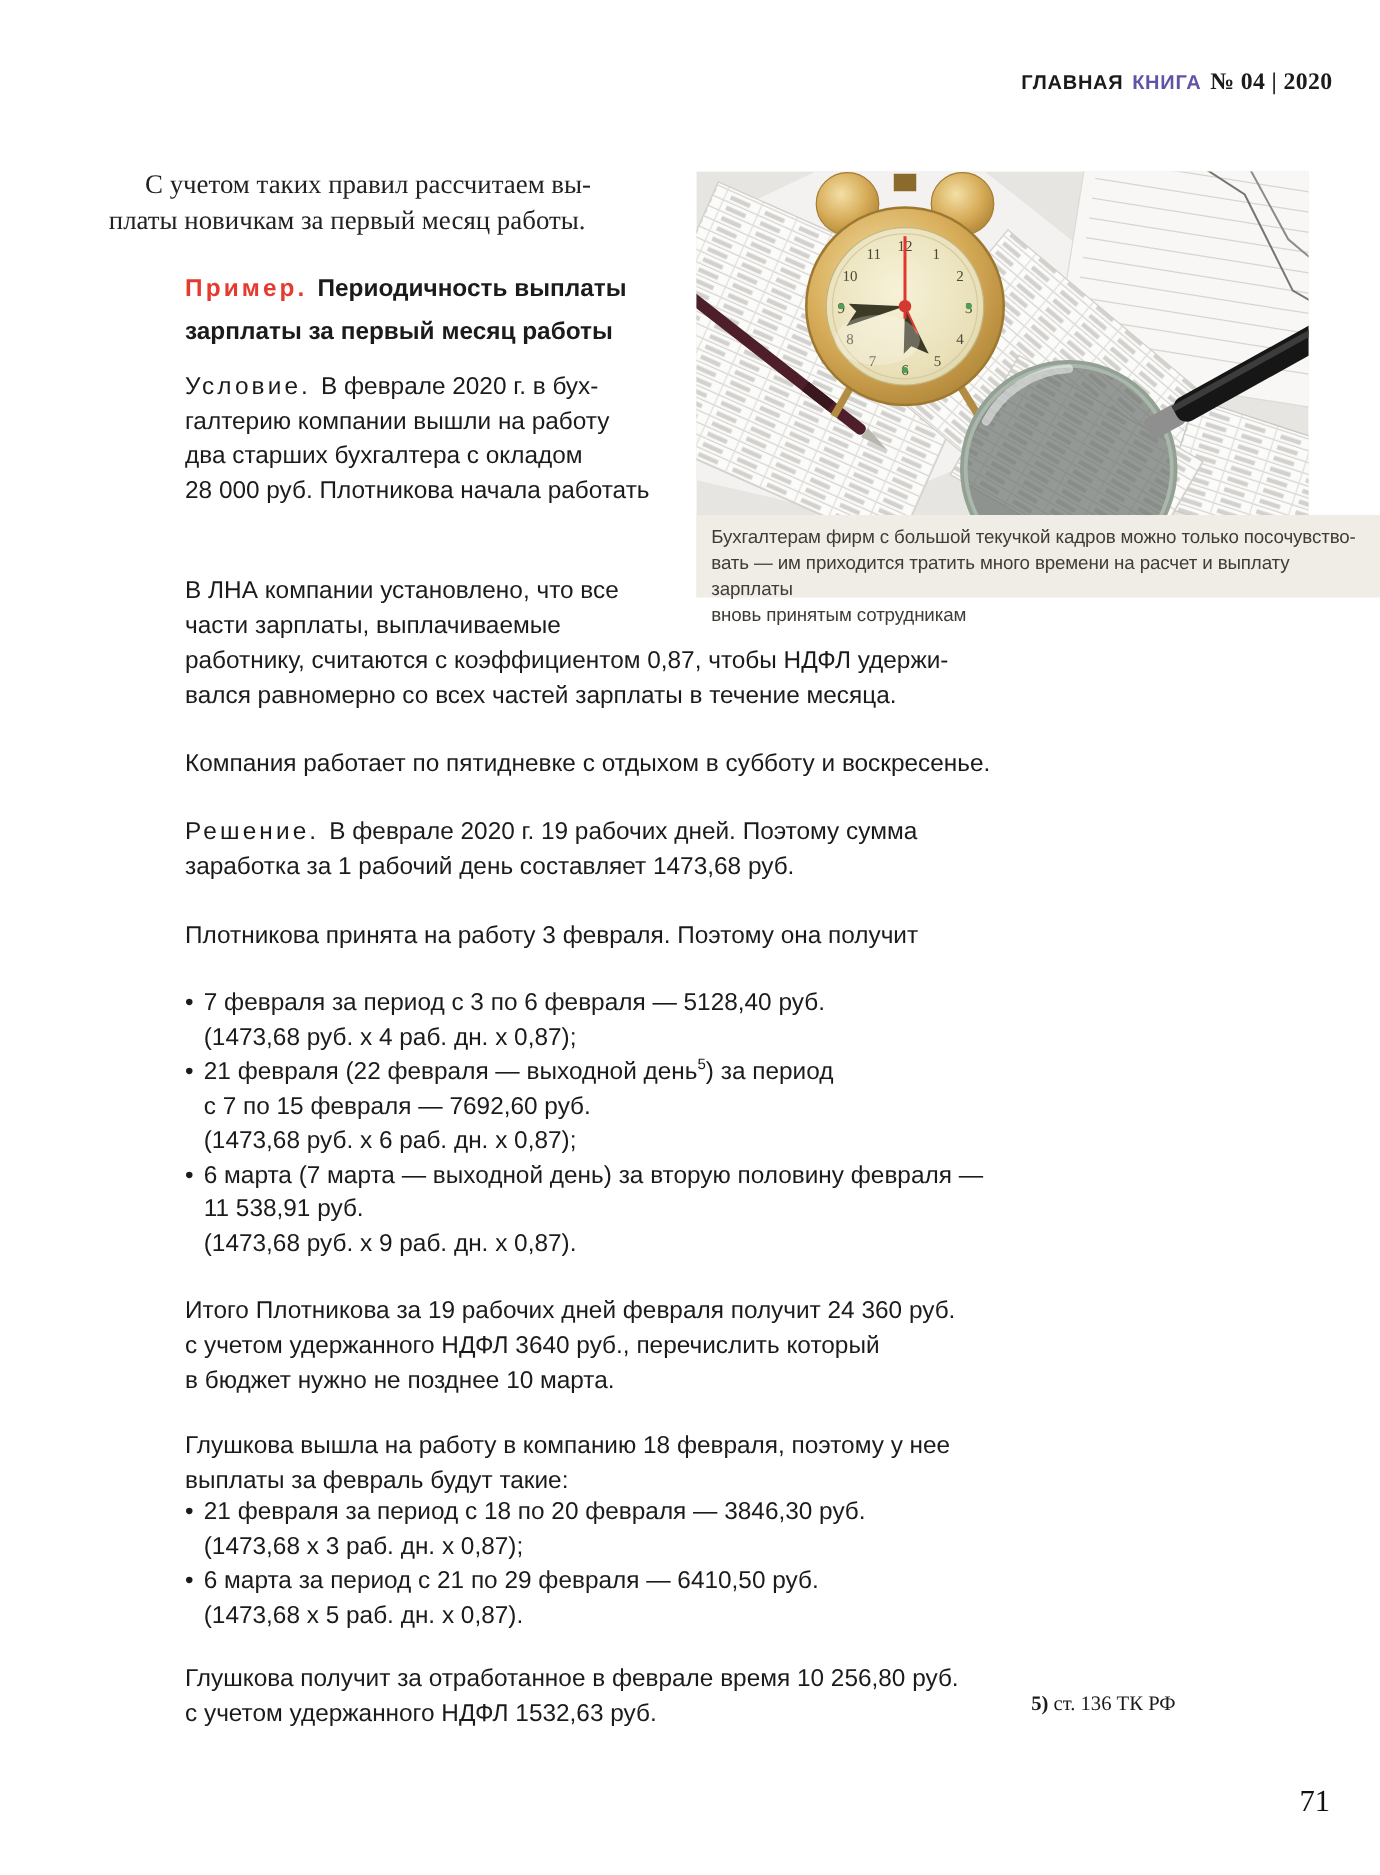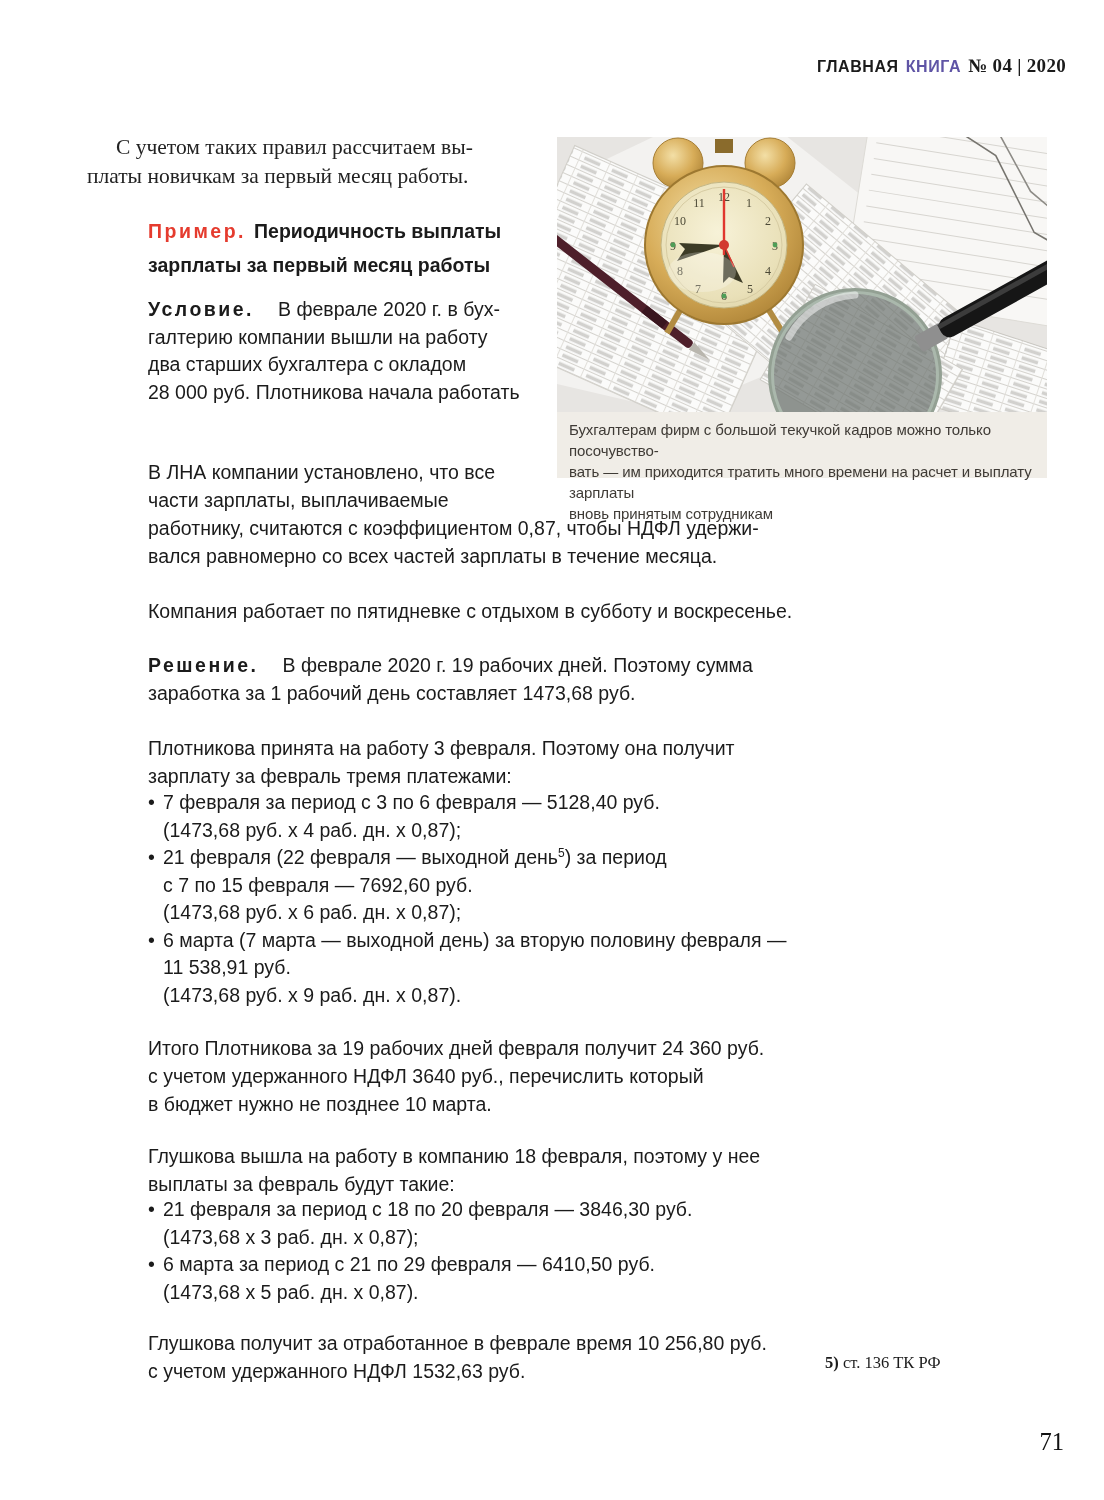--- a/index.html
+++ b/index.html
@@ -17,25 +17,25 @@
   .intro{position:absolute;left:87px;top:133px;width:450px;
          font-family:"Liberation Serif", serif;font-size:21.5px;line-height:29px;color:#222;}
   .intro .l0{text-indent:29px;}
 
   
   .exhead{position:absolute;left:148px;top:214px;font-size:19.5px;font-weight:bold;line-height:34px;}
   .exhead .lbl{color:#e53b2e;letter-spacing:2.5px;margin-right:8px;}
 
   
   .cond{position:absolute;left:148px;top:296px;width:404px;font-size:19.5px;line-height:27.5px;}
-  .lbl-sp{font-weight:bold;letter-spacing:2.5px;margin-right:24px;}
+  .lbl-sp{font-weight:normal;letter-spacing:2.5px;margin-right:8px;}
 
   
   .photo{position:absolute;left:557px;top:137px;width:490px;height:275px;overflow:hidden;}
-  .caption{position:absolute;left:557px;top:412px;width:490px;height:66px;box-sizing:border-box;
+  .caption{position:absolute;left:557px;top:412px;width:548px;height:66px;box-sizing:border-box;
            background:#f0ede7;padding:7px 12px 0 12px;font-size:15px;line-height:21px;
            color:#3f3b36;letter-spacing:-0.1px;}
   .photo-strip{position:absolute;left:557px;top:478px;width:490px;height:11px;
            background:linear-gradient(90deg,#cfc9c3,#e8e5e0 18%,#dcd8d2 34%,#ece9e4 52%,#e0ddd8 70%,#efedе9 84%,#d8d4cf);}
 
   
   .par{position:absolute;left:148px;font-size:19.5px;line-height:28px;white-space:nowrap;}
   .blist{position:absolute;left:148px;font-size:19.5px;line-height:27.5px;white-space:nowrap;}
   .blist .m{display:inline-block;width:15px;}
   .blist .cont{margin-left:15px;}
@@ -202,21 +202,20 @@
     <div>Компания работает по пятидневке с отдыхом в субботу и воскресенье.</div>
   </div>
 
   <div class="par" style="top:651px">
     <div><span class="lbl-sp">Решение.</span><span>В феврале 2020 г. 19 рабочих дней. Поэтому сумма</span></div>
     <div>заработка за 1 рабочий день составляет 1473,68 руб.</div>
   </div>
 
   <div class="par" style="top:734px">
     <div>Плотникова принята на работу 3 февраля. Поэтому она получит</div>
-    <div>зарплату за февраль тремя платежами:</div>
   </div>
 
   <div class="blist" style="top:789px">
     <div>
       <div><span class="m">•</span><span>7 февраля за период с 3 по 6 февраля — 5128,40 руб.</span></div>
       <div class="cont">(1473,68 руб. х 4 раб. дн. х 0,87);</div>
     </div>
     <div>
       <div><span class="m">•</span><span>21 февраля (22 февраля — выходной день</span><sup>5</sup><span>) за период</span></div>
       <div class="cont">с 7 по 15 февраля — 7692,60 руб.</div>

